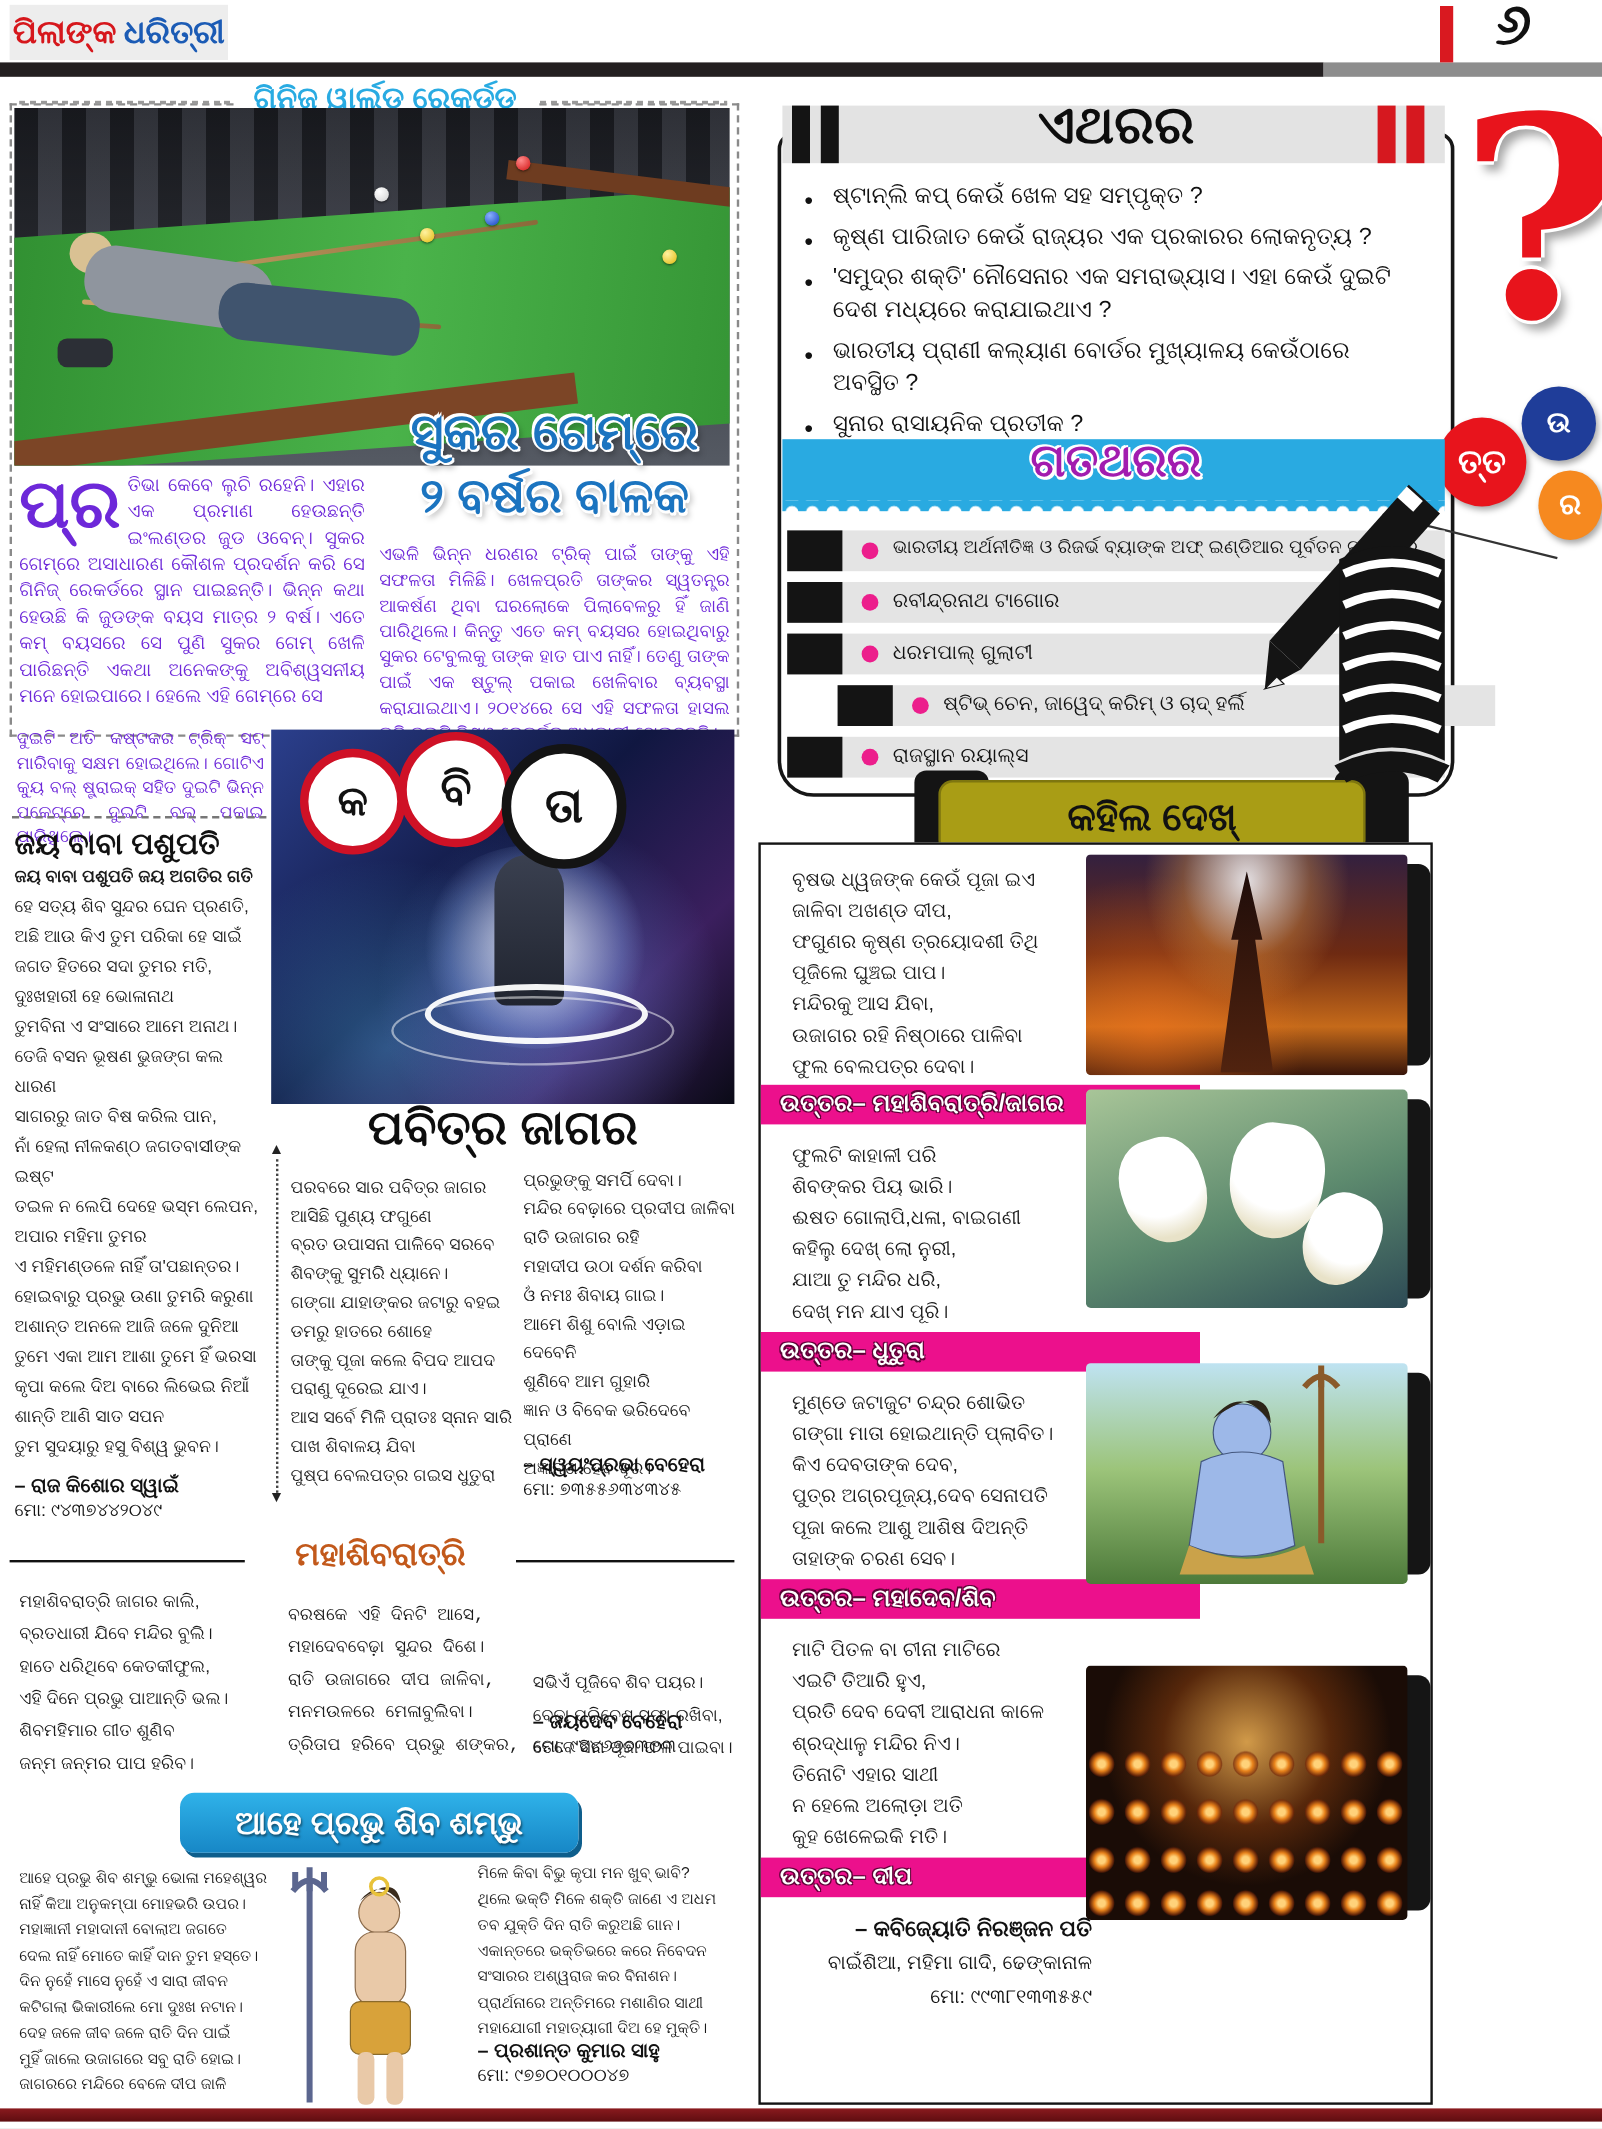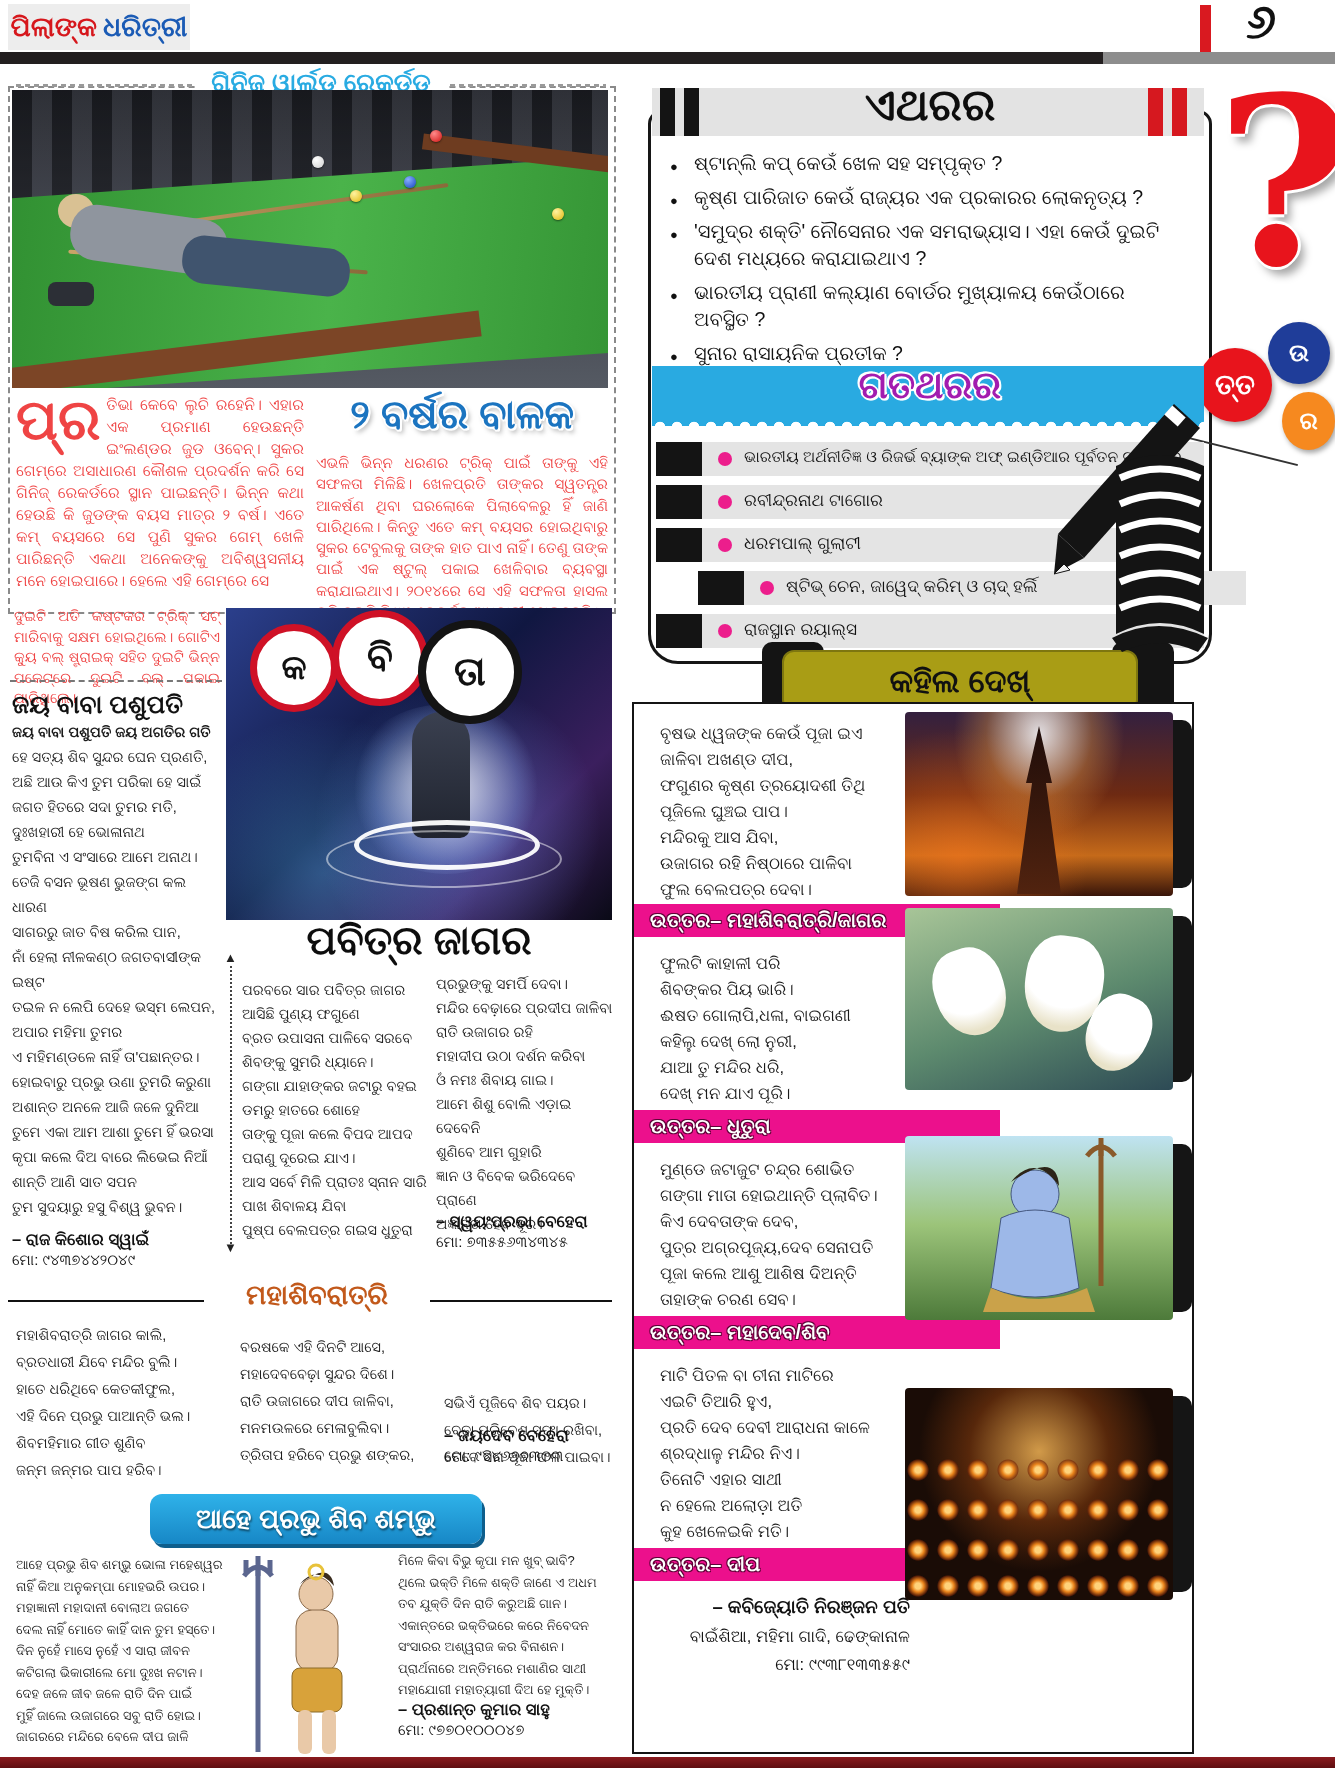--- a/index.html
+++ b/index.html
@@ -30,21 +30,21 @@
   .cue{position:absolute;height:4px;border-radius:2px;background:linear-gradient(90deg,#caa468,#8a6a3a);}
   .kid-head{position:absolute;left:46px;top:104px;width:36px;height:34px;border-radius:50%;background:#d9c193;}
   .kid-torso{position:absolute;left:58px;top:122px;width:158px;height:56px;border-radius:26px;background:#8f959e;transform:rotate(8deg);}
   .kid-jeans{position:absolute;left:170px;top:152px;width:168px;height:48px;border-radius:22px;background:#40546e;transform:rotate(6deg);}
   .kid-shoe{position:absolute;left:36px;top:192px;width:46px;height:24px;border-radius:8px;background:#2c2f36;}
 
   #gw-h1{left:312px;top:336px;width:300px;text-align:center;font-size:42px;font-weight:bold;color:#1b74c0;
          text-shadow:2px 0 #fff,-2px 0 #fff,0 2px #fff,0 -2px #fff,2px 2px #fff,-2px -2px #fff,3px 4px 5px rgba(0,0,0,.35);}
   #gw-h2{left:312px;top:392px;width:300px;text-align:center;font-size:40px;font-weight:bold;color:#1b74c0;
          text-shadow:2px 0 #fff,-2px 0 #fff,0 2px #fff,0 -2px #fff,2px 2px #fff,-2px -2px #fff,3px 4px 5px rgba(0,0,0,.35);}
-  .art{font-size:15.5px;line-height:1.42;text-align:justify;color:#ef4444;}
+  .art{font-size:15.5px;line-height:1.42;text-align:justify;color:#6d28d9;}
   #art-c1{left:16px;top:394px;width:288px;height:206px;}
   #art-c1 .dropcap{float:left;font-size:56px;line-height:.85;font-weight:bold;margin:2px 6px 0 0;}
   #art-c1c{left:14px;top:606px;width:206px;height:70px;font-size:14.5px;}
   #art-c2{left:316px;top:452px;width:292px;height:150px;font-size:15px;}
   #art-divider{left:10px;top:680px;width:212px;height:0;border-top:2px dashed #777;}
 
   
   .poemtitle{font-weight:bold;font-size:25px;color:#111;}
   #p1{left:12px;top:690px;width:212px;}
   .pline{font-size:14.5px;line-height:25px;color:#1a1a1a;}
@@ -75,21 +75,21 @@
   #p2c1{left:242px;top:978px;width:186px;}
   #p2c2{left:436px;top:972px;width:180px;}
   #p2c1 .pline,#p2c2 .pline{font-size:14.5px;line-height:24px;}
   #p2-auth{left:436px;top:1202px;width:180px;}
 
   
   #p3-rule-l{left:8px;top:1300px;width:196px;height:2px;background:#111;}
   #p3-rule-r{left:430px;top:1300px;width:182px;height:2px;background:#111;}
   #p3-title{left:204px;top:1280px;width:226px;text-align:center;font-size:27px;font-weight:bold;color:#c2591b;}
   #p3c1{left:16px;top:1322px;width:202px;}
-  #p3c2{left:240px;top:1334px;width:198px;}
+  #p3c2{left:240px;top:1334px;width:198px;font-family:Liberation Mono, monospace;}
   #p3c3{left:444px;top:1390px;width:172px;}
   #p3c1 .pline,#p3c2 .pline,#p3c3 .pline{font-size:14.5px;line-height:27px;}
   #p3-auth{left:444px;top:1416px;width:172px;}
 
   
   #p4-banner{left:150px;top:1494px;width:332px;height:50px;border-radius:12px;
     background:linear-gradient(180deg,#2fb2e9,#1787c6);box-shadow:3px 4px 0 #0e5e8c;
     display:flex;align-items:center;justify-content:center;color:#fff;font-weight:bold;font-size:27px;
     text-shadow:1px 2px 2px rgba(0,0,0,.5);}
   #p4c1{left:16px;top:1554px;width:214px;}
@@ -197,20 +197,21 @@
     <div class="kid-torso"></div>
     <div class="kid-jeans"></div>
     <div class="kid-shoe"></div>
     <div class="ball" style="left:418px;top:40px;background:radial-gradient(circle at 35% 30%,#ff8a8a,#d11313);"></div>
     <div class="ball" style="left:392px;top:86px;background:radial-gradient(circle at 35% 30%,#8ab0ff,#1340c0);"></div>
     <div class="ball" style="left:338px;top:100px;background:radial-gradient(circle at 35% 30%,#fff2a0,#e0b90e);"></div>
     <div class="ball" style="left:540px;top:118px;background:radial-gradient(circle at 35% 30%,#fff2a0,#e0b90e);"></div>
     <div class="ball" style="left:300px;top:66px;background:radial-gradient(circle at 35% 30%,#ffffff,#cfcfcf);"></div>
   </div>
 
+  <div class="abs" id="gw-h1">ସୁକର ଗେମ୍‌ରେ</div>
   <div class="abs" id="gw-h2">୨ ବର୍ଷର ବାଳକ</div>
 
   <div class="abs art" id="art-c1">
     <span class="dropcap">ପ୍ର</span><span>ତିଭା କେବେ ଲୁଚି ରହେନି। ଏହାର ଏକ ପ୍ରମାଣ ହେଉଛନ୍ତି ଇଂଲଣ୍ଡର ଜୁଡ ଓବେନ୍। ସୁକର ଗେମ୍‌ରେ ଅସାଧାରଣ କୌଶଳ ପ୍ରଦର୍ଶନ କରି ସେ ଗିନିଜ୍ ରେକର୍ଡରେ ସ୍ଥାନ ପାଇଛନ୍ତି। ଭିନ୍ନ କଥା ହେଉଛି କି ଜୁଡଙ୍କ ବୟସ ମାତ୍ର ୨ ବର୍ଷ। ଏତେ କମ୍ ବୟସରେ ସେ ପୁଣି ସୁକର ଗେମ୍ ଖେଳି ପାରିଛନ୍ତି ଏକଥା ଅନେକଙ୍କୁ ଅବିଶ୍ୱସନୀୟ ମନେ ହୋଇପାରେ। ହେଲେ ଏହି ଗେମ୍‌ରେ ସେ</span>
   </div>
   <div class="abs art" id="art-c1c">ଦୁଇଟି ଅତି କଷ୍ଟକର ଟ୍ରିକ୍ ସଟ୍ ମାରିବାକୁ ସକ୍ଷମ ହୋଇଥିଲେ। ଗୋଟିଏ କ୍ୟୁ ବଲ୍ ଷ୍ଟ୍ରାଇକ୍ ସହିତ ଦୁଇଟି ଭିନ୍ନ ପକେଟ୍‌ରେ ଦୁଇଟି ବଲ୍ ପକାଇ ପାରିଥିଲେ।</div>
   <div class="abs art" id="art-c2">ଏଭଳି ଭିନ୍ନ ଧରଣର ଟ୍ରିକ୍ ପାଇଁ ତାଙ୍କୁ ଏହି ସଫଳତା ମିଳିଛି। ଖେଳପ୍ରତି ତାଙ୍କର ସ୍ୱତନ୍ତ୍ର ଆକର୍ଷଣ ଥିବା ଘରଲୋକେ ପିଲାବେଳରୁ ହିଁ ଜାଣି ପାରିଥିଲେ। କିନ୍ତୁ ଏତେ କମ୍ ବୟସର ହୋଇଥିବାରୁ ସୁକର ଟେବୁଲକୁ ତାଙ୍କ ହାତ ପାଏ ନାହିଁ। ତେଣୁ ତାଙ୍କ ପାଇଁ ଏକ ଷ୍ଟୁଲ୍ ପକାଇ ଖେଳିବାର ବ୍ୟବସ୍ଥା କରାଯାଇଥାଏ। ୨୦୧୪ରେ ସେ ଏହି ସଫଳତା ହାସଲ କରି ଦୁଇଟି ବିଶ୍ୱ ରେକର୍ଡର ଅଧିକାରୀ ହୋଇଛନ୍ତି।</div>
   <div class="abs" id="art-divider"></div>
 
   <div class="abs" id="p1">

